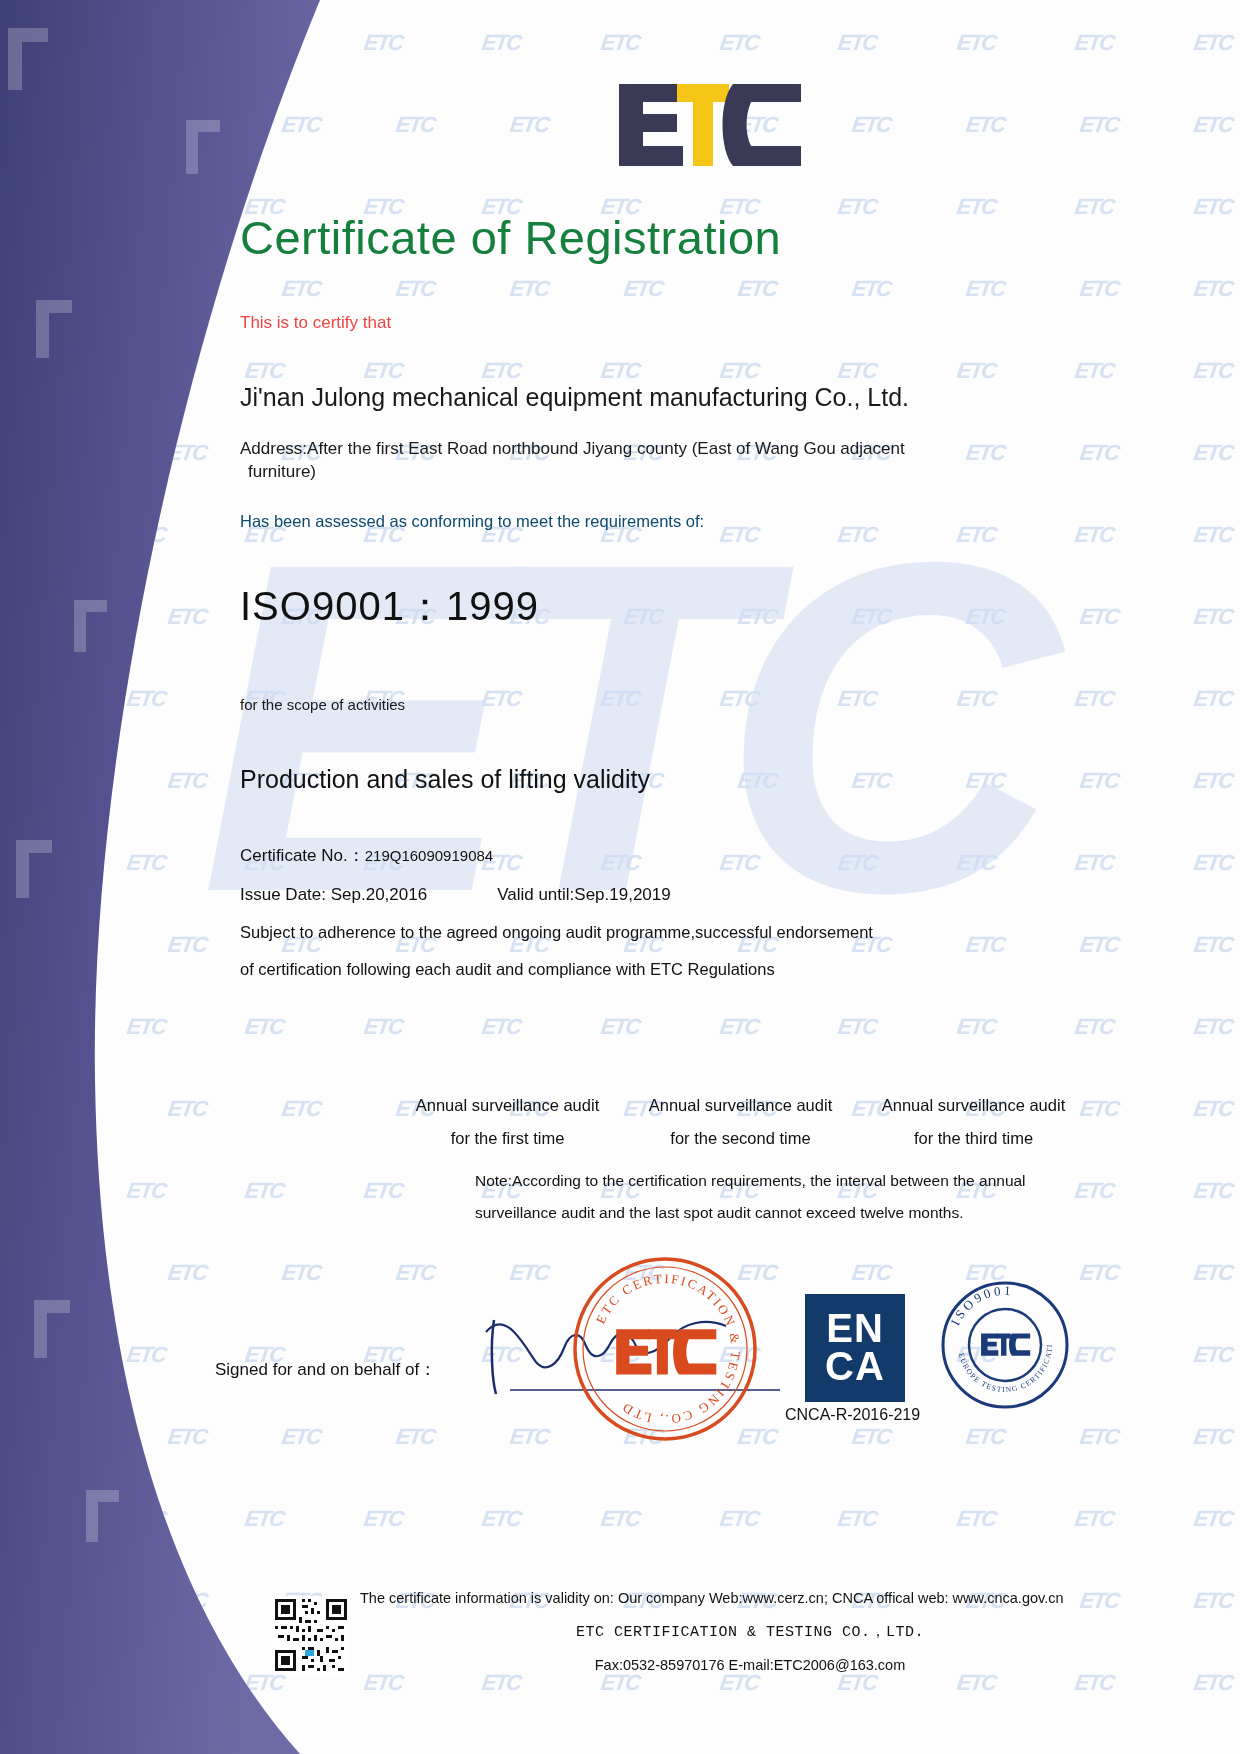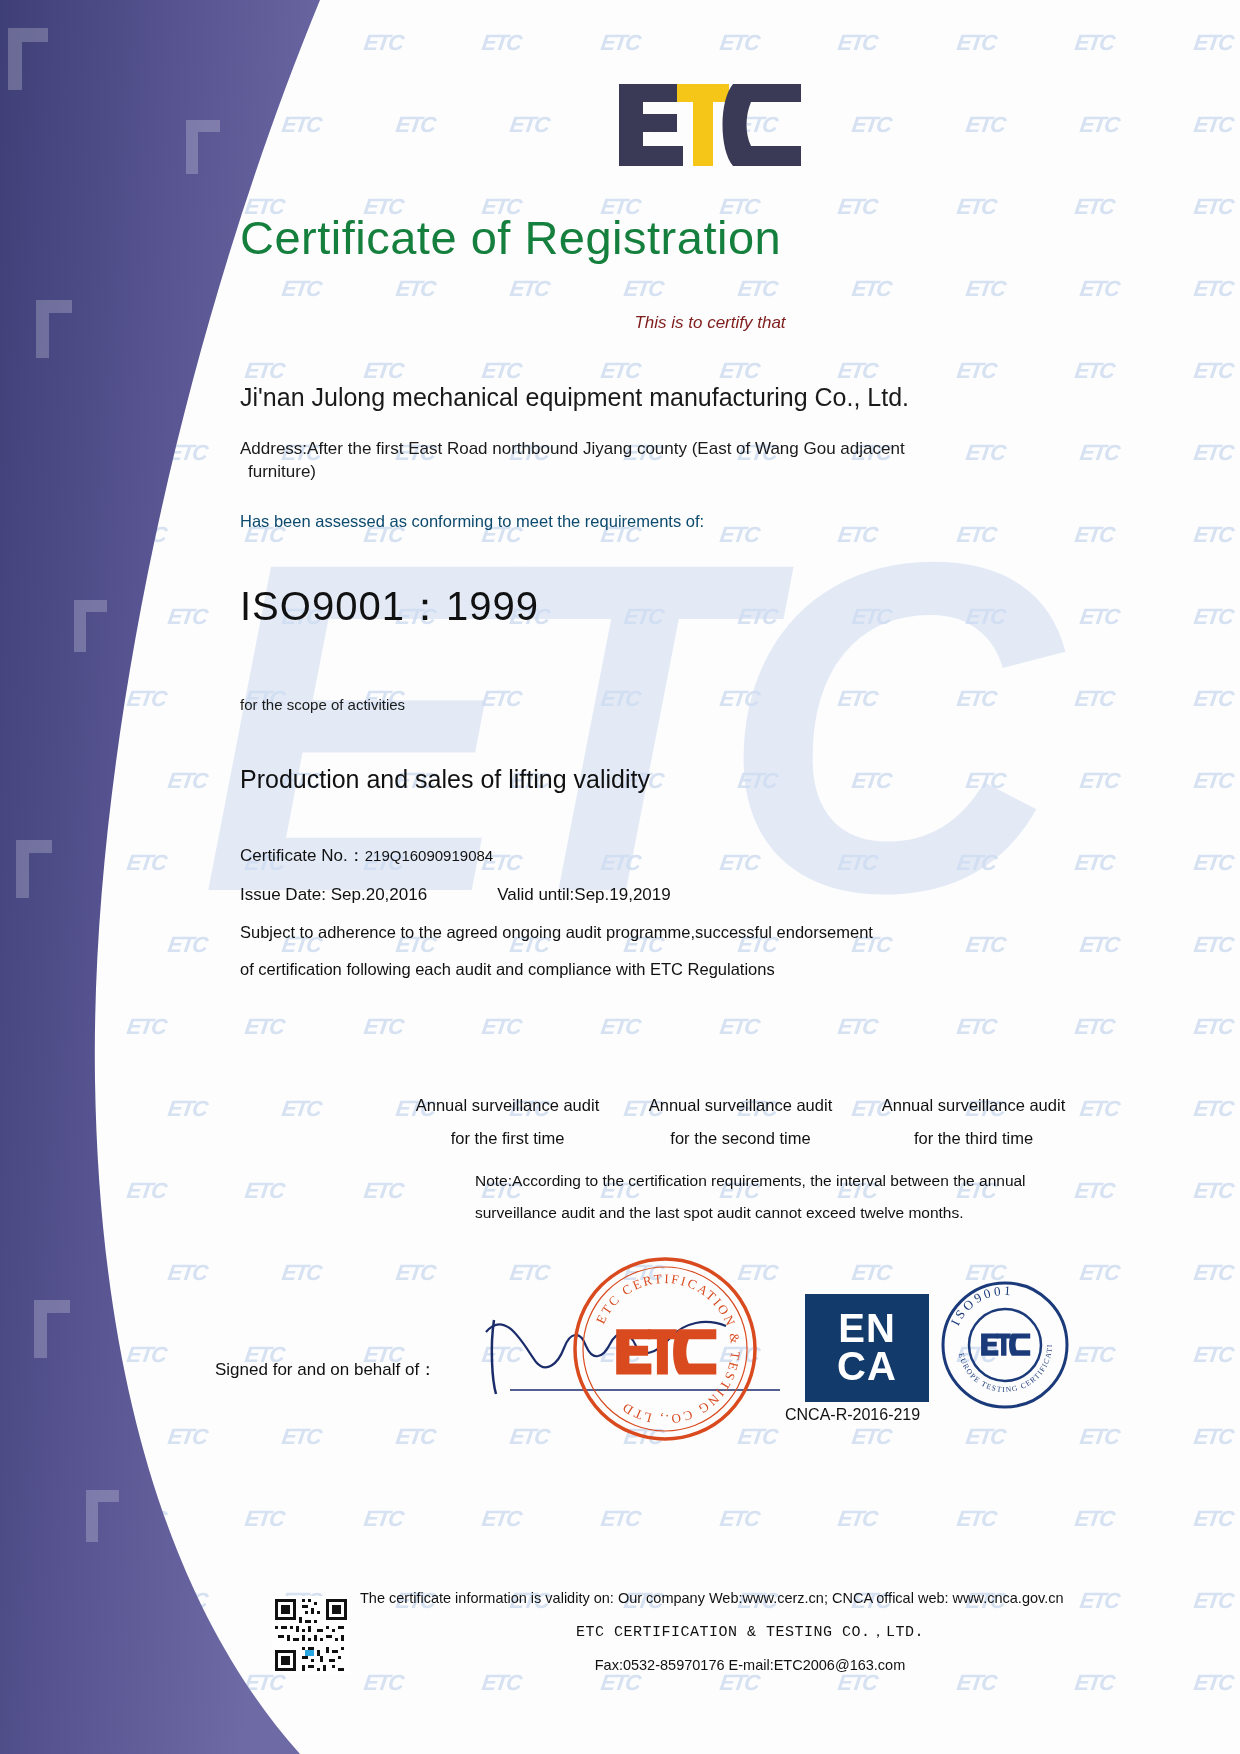--- a/index.html
+++ b/index.html
@@ -82,25 +82,23 @@
   h1.cert-title {
     text-align: left;
     font-size: 47px;
     font-weight: normal;
     color: #15803d;
     margin: 22px 0 0 0;
     letter-spacing: .5px;
   }
 
   .certify-line {
-    text-align: center;
     font-size: 17px;
-    color: #7f1d1d;
+    color: #ef4444;
     margin-top: 48px;
-    font-style: italic;
   }
 
   .company {
     font-size: 25px;
     color: #1a1a1a;
     margin-top: 50px;
   }
 
   .address {
     font-size: 17px;
@@ -204,21 +202,21 @@
     position: absolute;
     left: 330px;
     top: 0px;
     width: 190px;
     height: 190px;
   }
   .cnca-logo {
     position: absolute;
     left: 565px;
     top: 40px;
-    width: 124px;
+    width: 100px;
     height: 108px;
     background: #123a6b;
     color: #fff;
     display: flex;
     align-items: center;
     justify-content: center;
     font-size: 40px;
     font-weight: bold;
     line-height: .94;
     letter-spacing: 1px;

